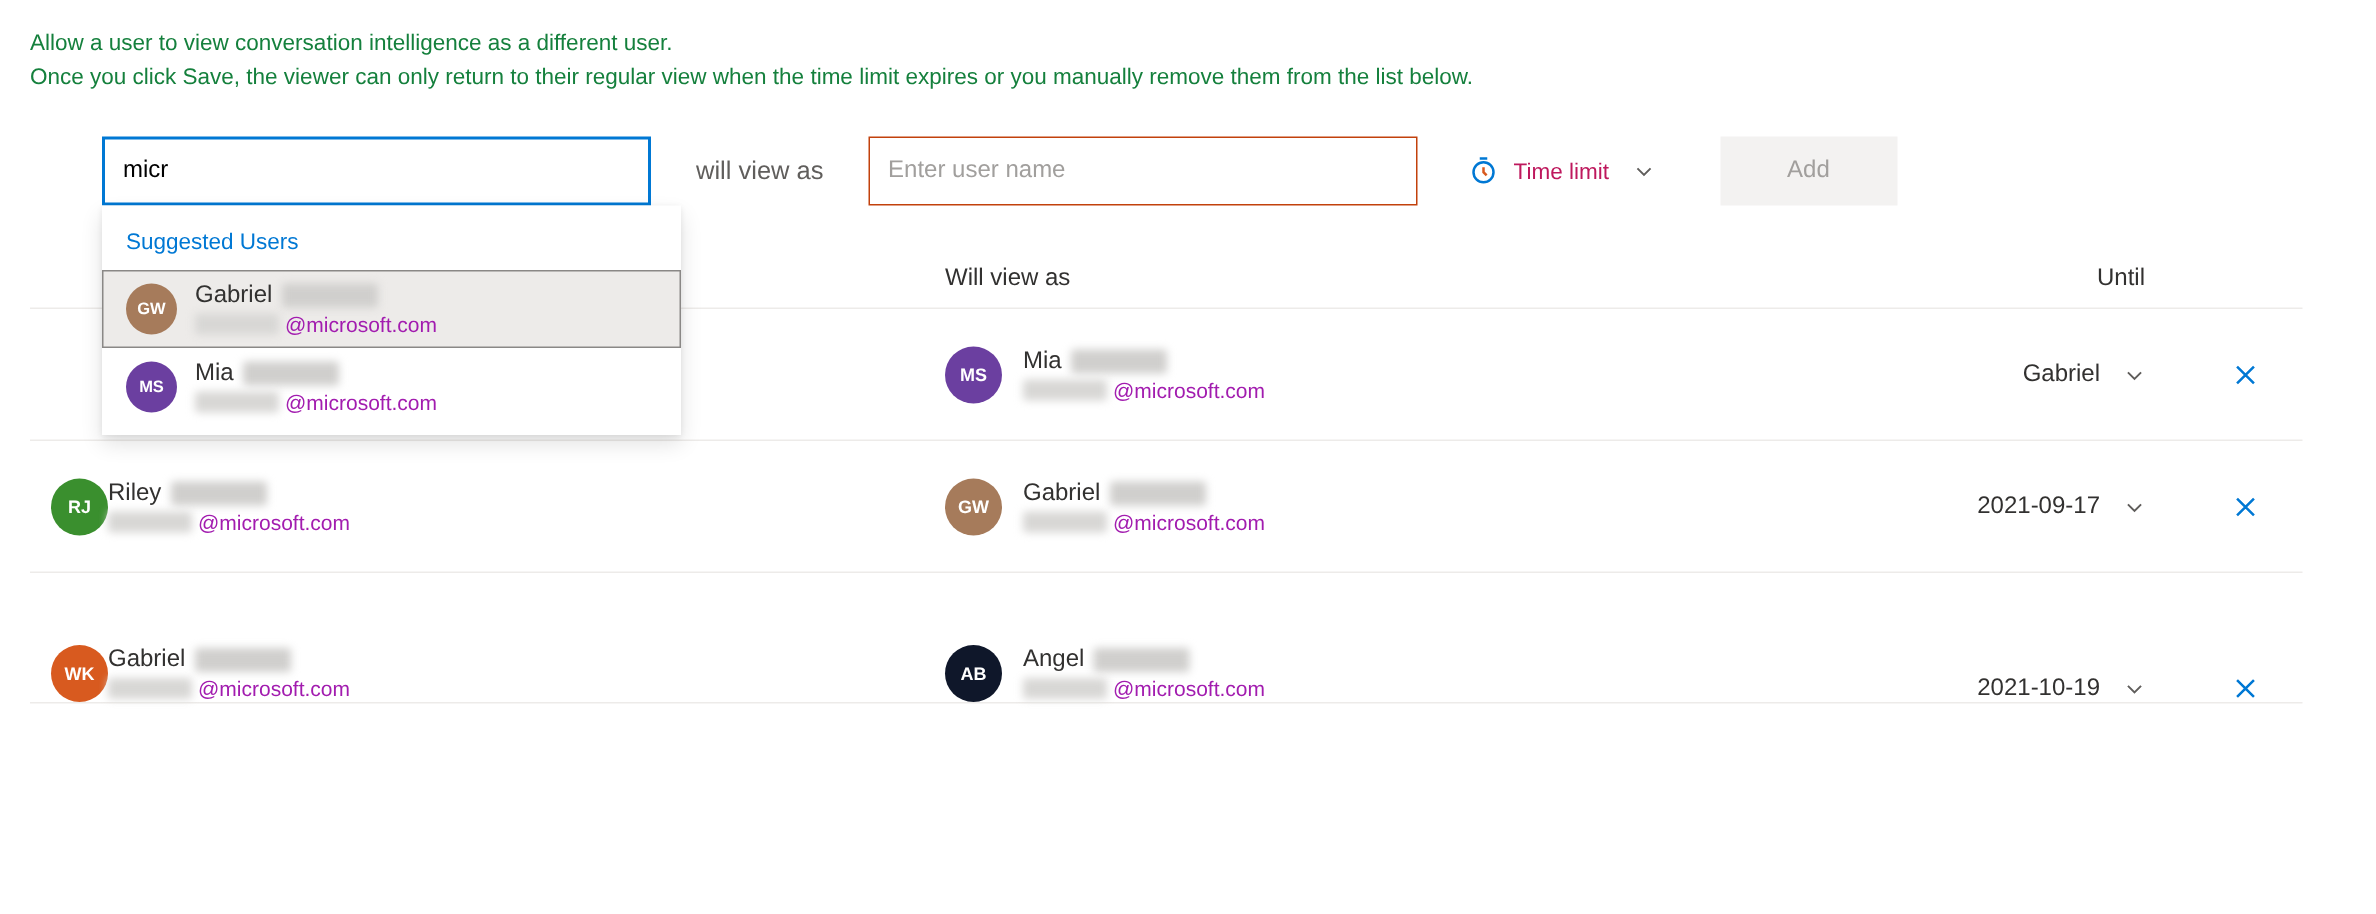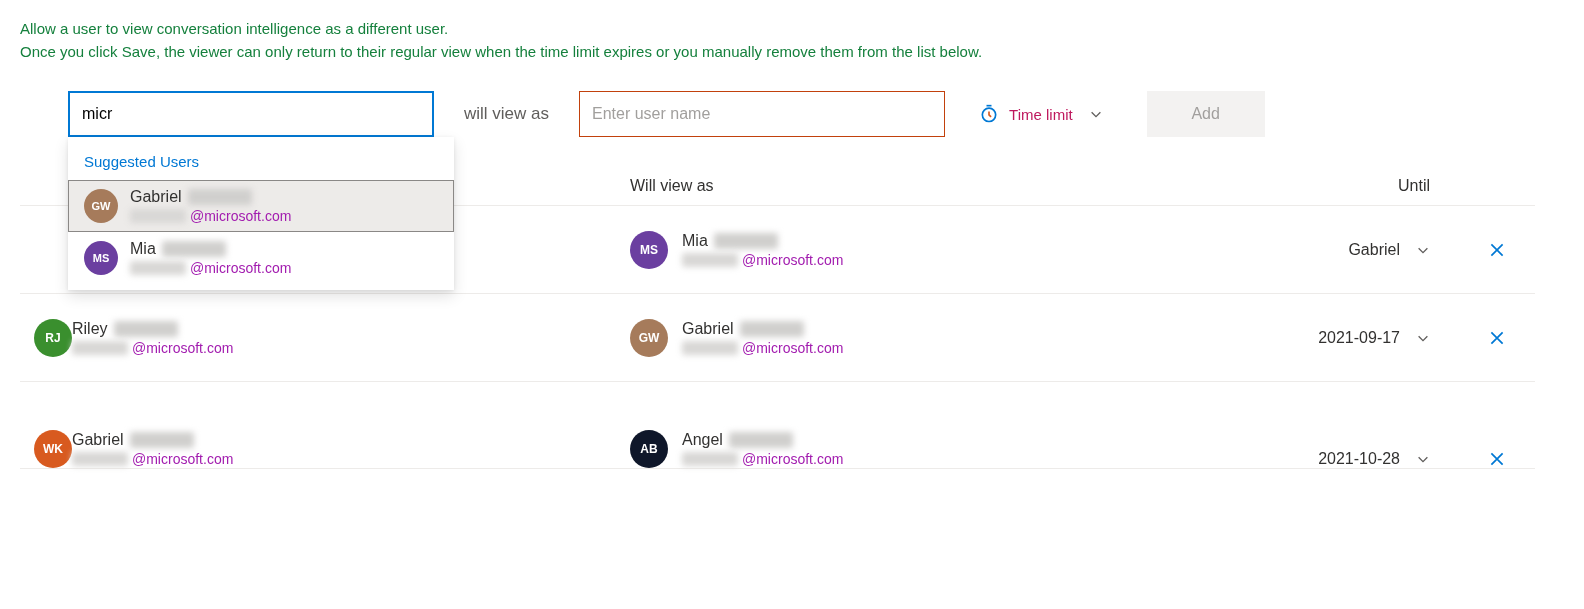--- a/index.html
+++ b/index.html
@@ -400,21 +400,21 @@
             <span>Angel</span>
             <span class="blur-strip name"></span>
           </div>
           <div class="user-email">
             <span class="blur-strip email"></span>
             <span>@microsoft.com</span>
           </div>
         </div>
       </div>
       <div class="cell-until">
-        <span>2021-10-28</span>
+        <span>2021-10-19</span>
         <span class="chevron">
           <svg viewBox="0 0 16 16" fill="none" stroke="currentColor" stroke-width="1.5">
               <path d="M3 6l5 5 5-5"></path>
             </svg>
         </span>
       </div>
       <div class="cell-actions">
         <span class="close-x">
           <svg viewBox="0 0 16 16" fill="none" stroke="currentColor" stroke-width="1.5">
               <path d="M3 3l10 10M13 3L3 13"></path>

